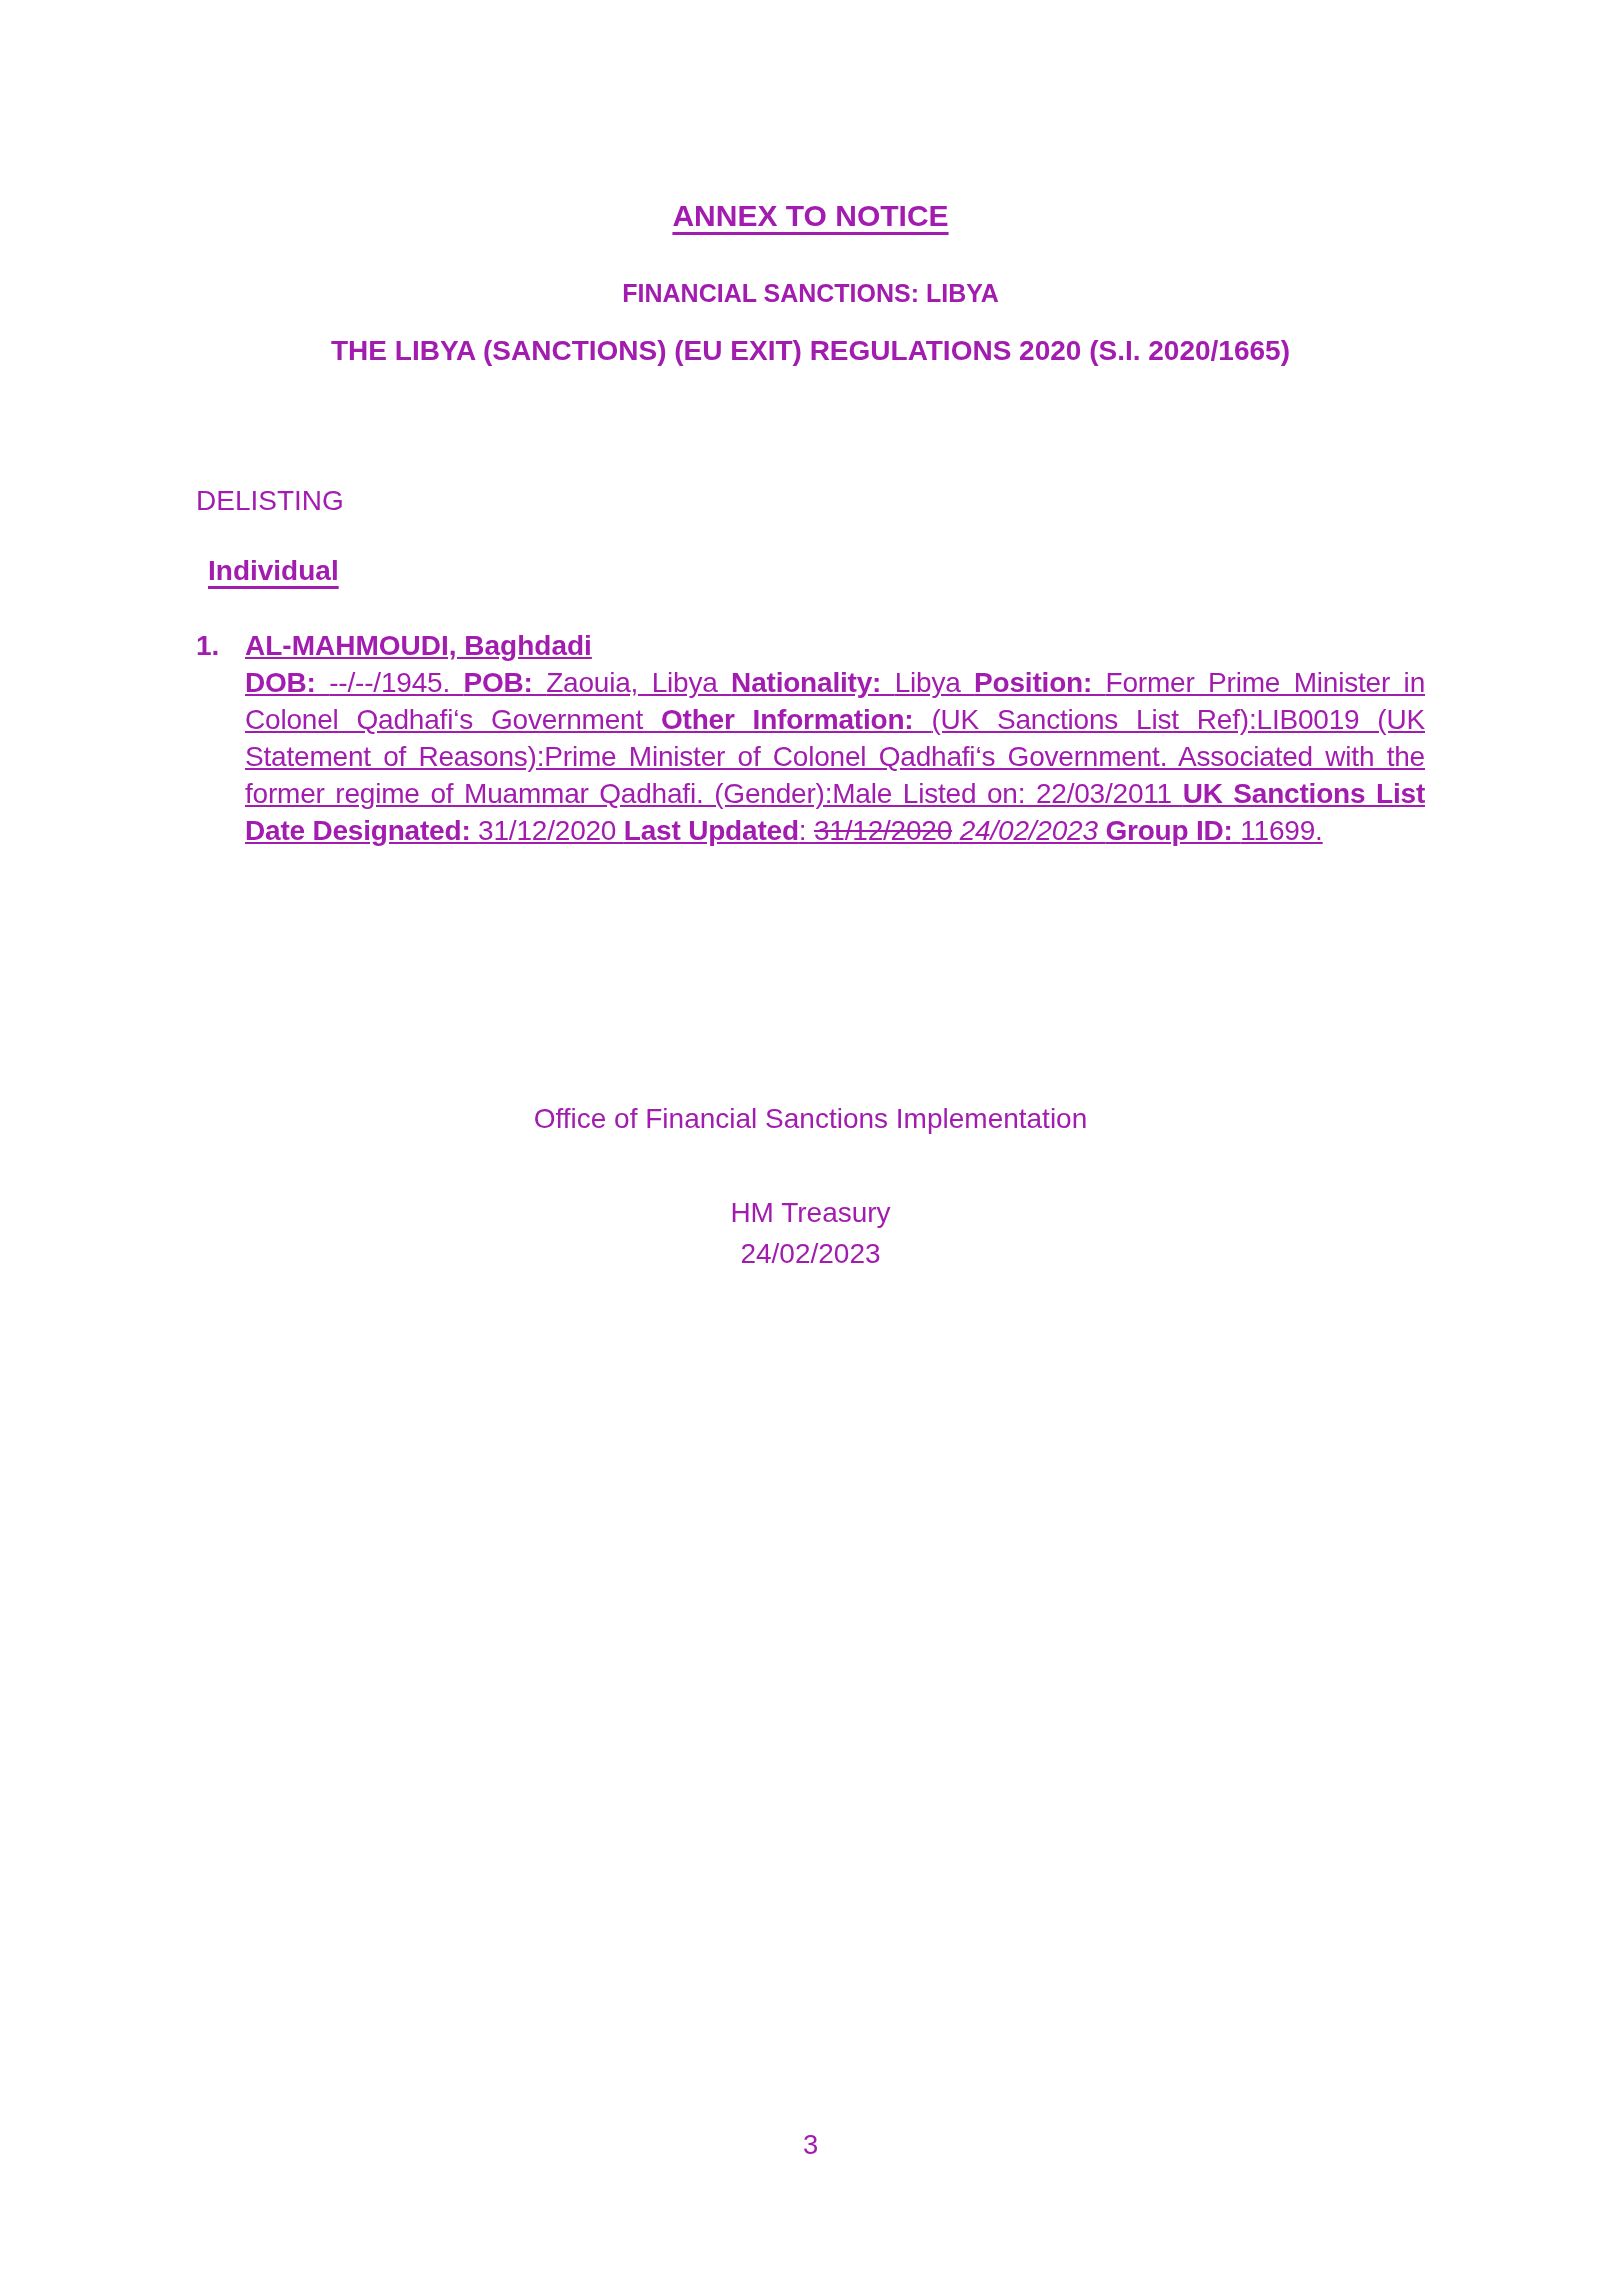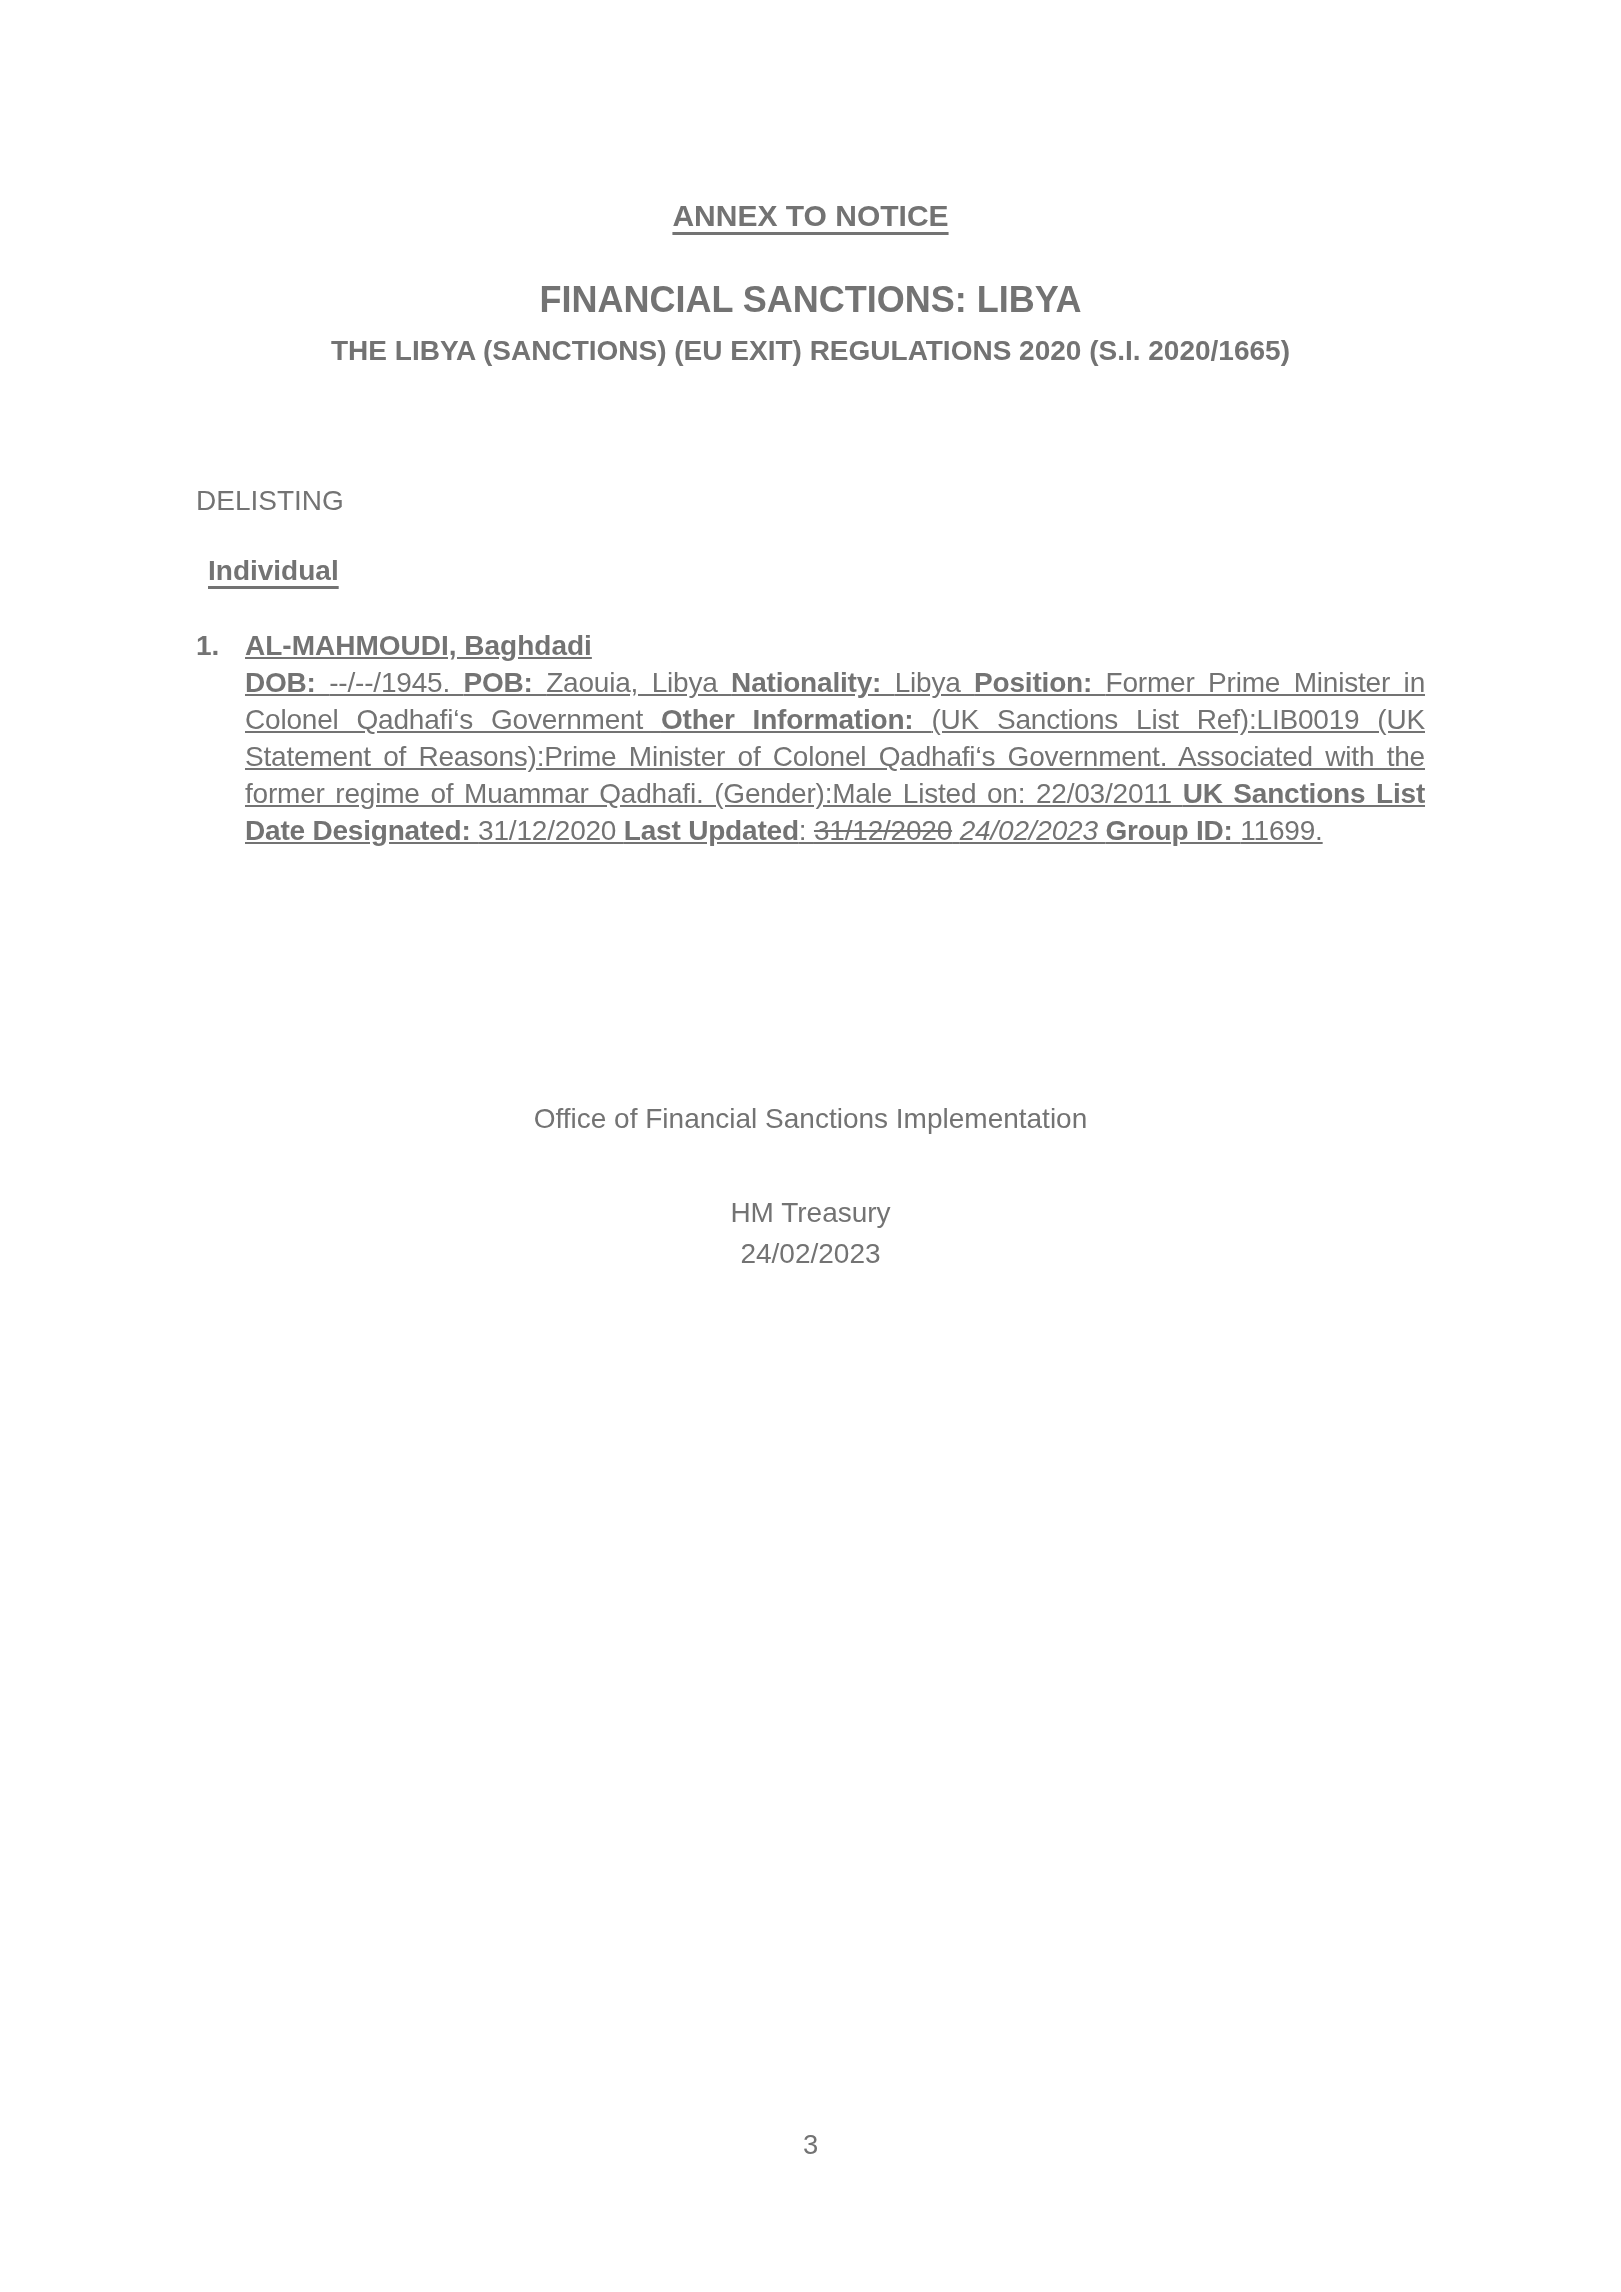--- a/index.html
+++ b/index.html
@@ -5,41 +5,41 @@
   html, body {
     margin: 0;
     padding: 0;
     background: #ffffff;
   }
   .page {
     position: relative;
     width: 1621px;
     height: 2293px;
     background: #ffffff;
-    color: #737373;
+    color: #a21caf;
     font-family: "Liberation Sans", sans-serif;
     overflow: hidden;
   }
   .centered {
     position: absolute;
     left: 0;
     width: 1621px;
     text-align: center;
   }
   .doc-title {
     top: 199px;
     font-size: 30px;
     font-weight: 700;
     text-decoration: underline;
     text-underline-offset: 5.9px;
     text-decoration-thickness: 2.5px;
   }
   .doc-heading1 {
     top: 279px;
-    font-size: 36px;
+    font-size: 25px;
     font-weight: 700;
   }
   .doc-heading2 {
     top: 335px;
     font-size: 28px;
     font-weight: 700;
     text-align: center;
   }
   .section-heading {
     position: absolute;

